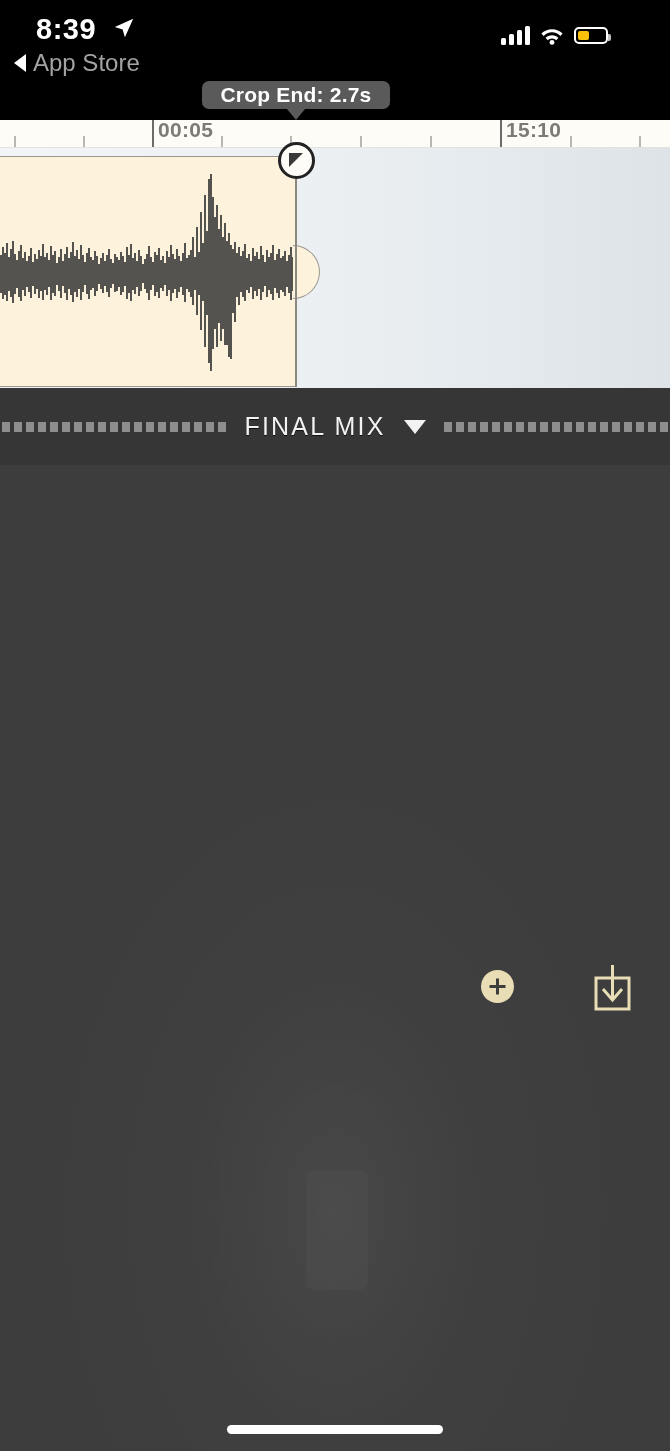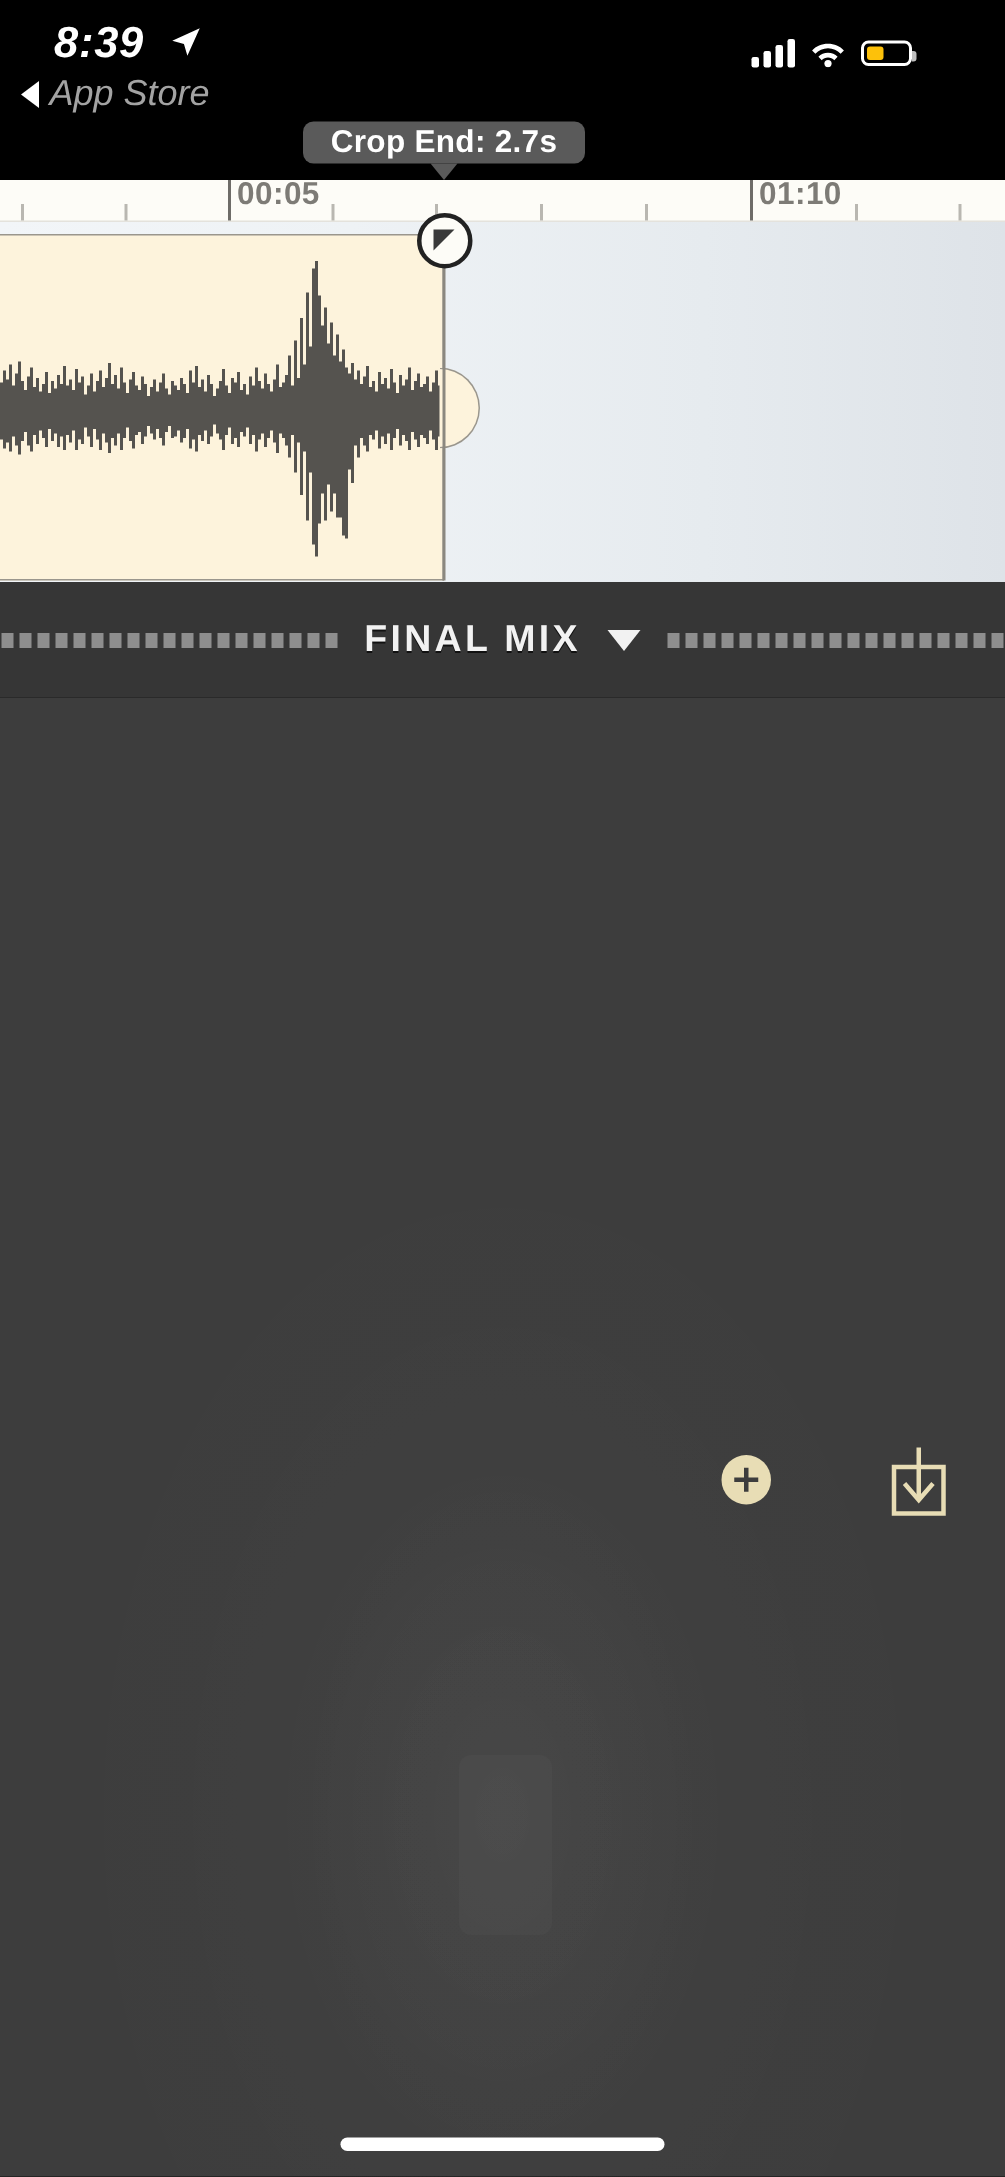--- a/index.html
+++ b/index.html
@@ -7,21 +7,21 @@
   body {
     width:670px; height:1451px;
     font-family:"Liberation Sans", sans-serif;
     overflow:hidden;
     position:relative;
   }
 
   
   .statusbar{
     position:absolute; left:0; top:0; width:624px; height:120px;
-    background:#000; z-index:40;font-style:italic;
+    background:#000; z-index:40;
   }
   .sb-time{
     position:absolute; left:36px; top:13px;
     color:#fff; font-size:29px; font-weight:700; letter-spacing:.5px;
     font-family:"Liberation Sans", sans-serif;
   }
   .sb-loc{ position:absolute; left:113px; top:17px; width:22px; height:22px; }
   .sb-back{
     position:absolute; left:14px; top:49px;
     color:#a3a3a3; font-size:24px; font-weight:400;
@@ -110,21 +110,21 @@
 
   
   .mixbar{
     position:absolute; left:0; top:388px; width:670px; height:77px;
     background:#363636; z-index:20;
     display:flex; align-items:center; justify-content:center; gap:18px;
   }
   .dashrow{ display:flex; gap:4px; }
   .dashrow i{ display:block; width:8px; height:10px; background:#8e8e8e; }
   .mix-label{
-    color:#f2f2f2; font-size:25px; font-weight:700; letter-spacing:2.2px;
+    color:#f2f2f2; font-size:25px; font-weight:400; letter-spacing:2.2px;
     text-shadow:0 1px 0 #111;
   }
   .mix-caret{
     width:0;height:0;border-left:11px solid transparent;border-right:11px solid transparent;
     border-top:14px solid #f2f2f2;
   }
 
   
   .main{
     position:absolute; left:0; top:465px; width:670px; height:986px;
@@ -195,21 +195,21 @@
     <span class="tick minor" style="left:83px"></span>
     <span class="tick major" style="left:152px"></span>
     <span class="tick minor" style="left:221px"></span>
     <span class="tick minor" style="left:290px"></span>
     <span class="tick minor" style="left:360px"></span>
     <span class="tick minor" style="left:430px"></span>
     <span class="tick major" style="left:500px"></span>
     <span class="tick minor" style="left:570px"></span>
     <span class="tick minor" style="left:639px"></span>
     <span class="ruler-label" style="left:158px">00:05</span>
-    <span class="ruler-label" style="left:506px">01:10</span>
+    <span class="ruler-label" style="left:506px">15:10</span>
   </div>
 
   <div class="clip">
     <svg class="wave" viewBox="0 0 295 229" preserveAspectRatio="none">
       <g fill="#55534f">
         <rect x="0" y="98" width="2" height="38"></rect>
           <rect x="2" y="90" width="2" height="52"></rect>
         <rect x="4" y="96" width="2" height="42"></rect>
           <rect x="6" y="86" width="2" height="58"></rect>
         <rect x="8" y="100" width="2" height="34"></rect>

